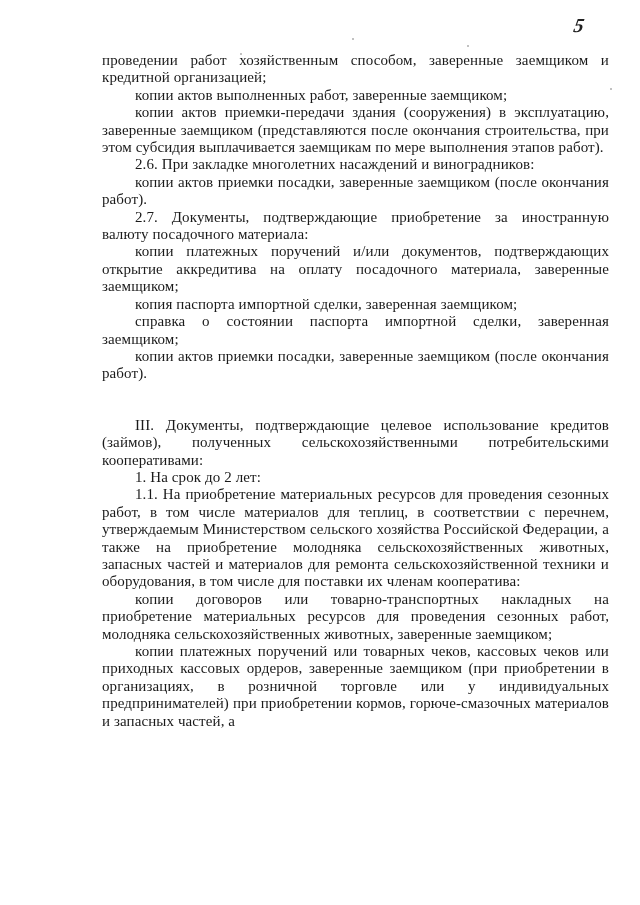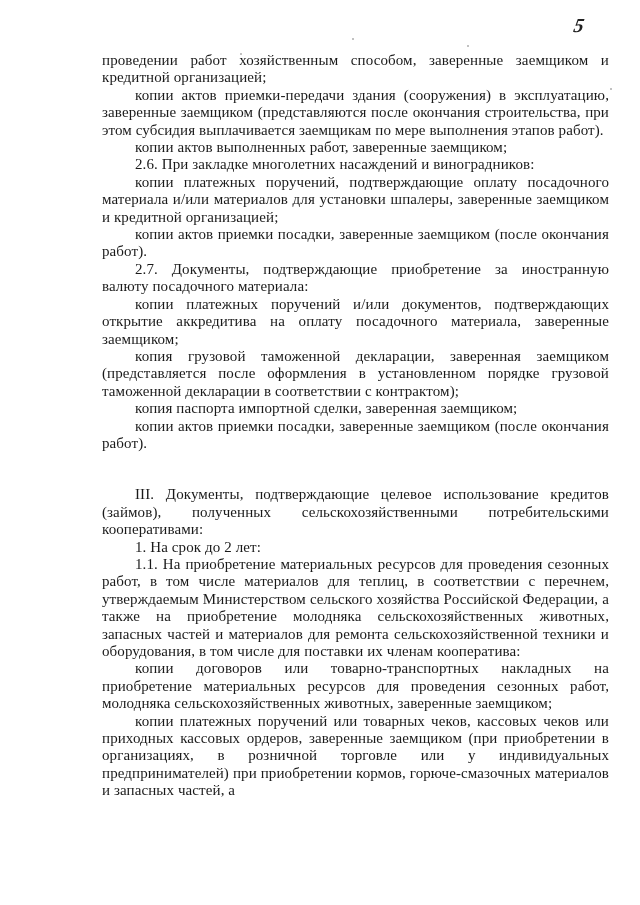--- a/index.html
+++ b/index.html
@@ -65,29 +65,28 @@
 
   <div class="page-number">5</div>
 
   <span class="speck s1"></span>
   <span class="speck s2"></span>
   <span class="speck s3"></span>
   <span class="speck s4"></span>
 
   <div class="text-block">
     <p class="para no-indent">проведении работ хозяйственным способом, заверенные заемщиком и кредитной организацией;</p>
+    <p class="para">копии актов выполненных работ, заверенные заемщиком;</p>
     <p class="para">копии актов приемки-передачи здания (сооружения) в эксплуатацию, заверенные заемщиком (представляются после окончания строительства, при этом субсидия выплачивается заемщикам по мере выполнения этапов работ).</p>
-    <p class="para">копии актов выполненных работ, заверенные заемщиком;</p>
     <p class="para">2.6. При закладке многолетних насаждений и виноградников:</p>
-    <p class="para">копии платежных поручений, подтверждающие оплату посадочного материала и/или материалов для установки шпалеры, заверенные заемщиком и кредитной организацией;</p>
     <p class="para">копии актов приемки посадки, заверенные заемщиком (после окончания работ).</p>
     <p class="para">2.7. Документы, подтверждающие приобретение за иностранную валюту посадочного материала:</p>
     <p class="para">копии платежных поручений и/или документов, подтверждающих открытие аккредитива на оплату посадочного материала, заверенные заемщиком;</p>
-    <p class="para">копия грузовой таможенной декларации, заверенная заемщиком (представляется после оформления в установленном порядке грузовой таможенной декларации в соответствии с контрактом);</p>
     <p class="para">копия паспорта импортной сделки, заверенная заемщиком;</p>
+    <p class="para">справка о состоянии паспорта импортной сделки, заверенная заемщиком;</p>
     <p class="para">копии актов приемки посадки, заверенные заемщиком (после окончания работ).</p>
     <p class="para section-start">III. Документы, подтверждающие целевое использование кредитов (займов), полученных сельскохозяйственными потребительскими кооперативами:</p>
     <p class="para">1. На срок до 2 лет:</p>
     <p class="para">1.1. На приобретение материальных ресурсов для проведения сезонных работ, в том числе материалов для теплиц, в соответствии с перечнем, утверждаемым Министерством сельского хозяйства Российской Федерации, а также на приобретение молодняка сельскохозяйственных животных, запасных частей и материалов для ремонта сельскохозяйственной техники и оборудования, в том числе для поставки их членам кооператива:</p>
     <p class="para">копии договоров или товарно-транспортных накладных на приобретение материальных ресурсов для проведения сезонных работ, молодняка сельскохозяйственных животных, заверенные заемщиком;</p>
     <p class="para">копии платежных поручений или товарных чеков, кассовых чеков или приходных кассовых ордеров, заверенные заемщиком (при приобретении в организациях, в розничной торговле или у индивидуальных предпринимателей) при приобретении кормов, горюче-смазочных материалов и запасных частей, а</p>
   </div>
 
 </div>
 

